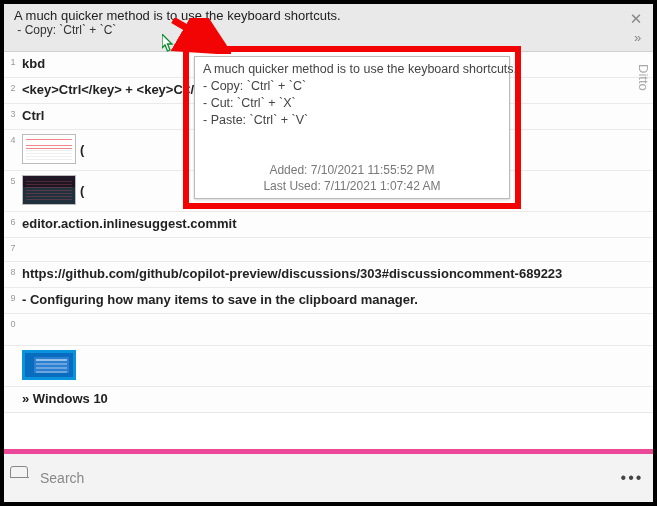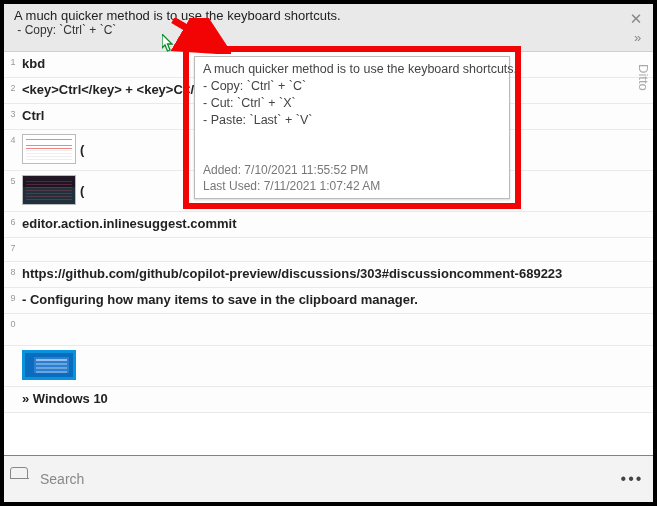--- a/index.html
+++ b/index.html
@@ -136,23 +136,23 @@
     position:absolute; left:11px; right:6px; top:6px; height:2px;
     background: rgba(255,255,255,.5);
     box-shadow: 0 4px 0 rgba(255,255,255,.3),0 8px 0 rgba(255,255,255,.3),0 12px 0 rgba(255,255,255,.3);
   }
   .imgrow { display:flex; align-items:center; }
   .imgrow .paren { color:#222; }
 
   .search-bar {
     display: flex;
     align-items: center;
-    height: 47px;
+    height: 53px;
     background: #f3f3f3;
-    border-top: 1px solid #ec4899;
+    border-top: 5px solid #ec4899;
     padding: 0 6px;
   }
   .clip-icon {
     width: 18px; height:24px;
     border: 1.5px solid #888;
     border-radius: 3px;
     margin-right: 12px;
     position: relative;
   }
   .clip-icon.half::after {
@@ -210,21 +210,21 @@
     border: 1px solid #bbb;
     box-shadow: 0 1px 2px rgba(0,0,0,.15);
     padding: 4px 8px;
     font-size: 12.5px;
     color: #444;
     display:flex;
     flex-direction:column;
   }
   .popover .pline { white-space: pre; line-height: 1.35; }
   .popover .spacer { flex:1; }
-  .popover .meta { color:#777; font-size: 12px; line-height:1.35; }
+  .popover .meta { color:#777; font-size: 12px; line-height:1.35;text-align:center; }
 </style>
 </head>
 <body>
 
 <div class="app">
 
   <div class="header">
     <div class="sel-line1">A much quicker method is to use the keyboard shortcuts.</div>
     <div class="sel-line2"> - Copy: `Ctrl` + `C`</div>
     <div class="header-close">✕</div>
@@ -324,18 +324,18 @@
     </marker>
   </defs>
   <line x1="2" y1="2" x2="50" y2="30" stroke="#f30404" stroke-width="7" marker-end="url(#ah)"></line>
 </svg>
 
 <div class="popover-wrap">
   <div class="popover">
     <div class="pline">A much quicker method is to use the keyboard shortcuts.</div>
     <div class="pline">- Copy: `Ctrl` + `C`</div>
     <div class="pline">- Cut: `Ctrl` + `X`</div>
-    <div class="pline">- Paste: `Last` + `V`</div>
+    <div class="pline">- Paste: `Ctrl` + `V`</div>
     <div class="spacer"></div>
     <div class="meta">Added: 7/10/2021 11:55:52 PM</div>
     <div class="meta">Last Used: 7/11/2021 1:07:42 AM</div>
   </div>
 </div>
 
 </body></html>

